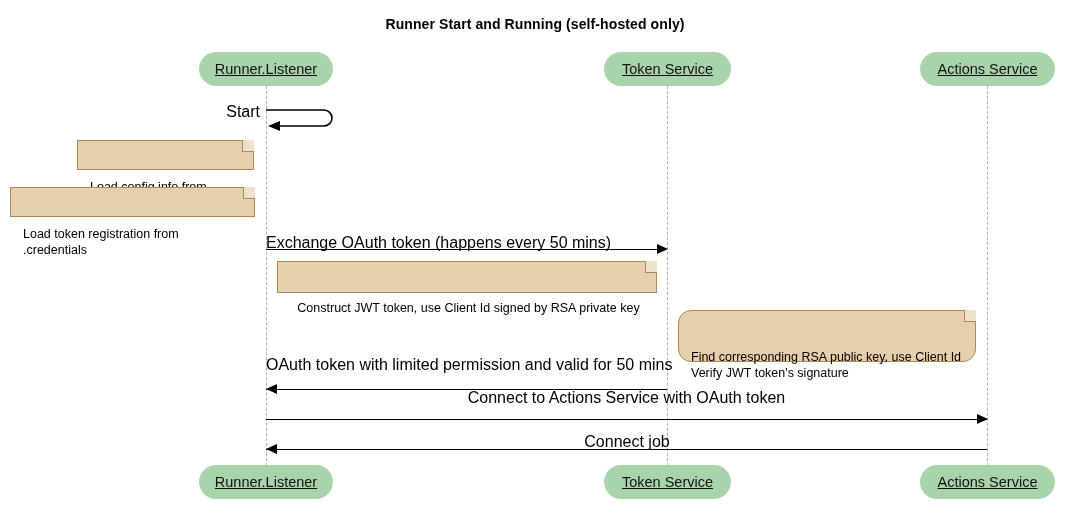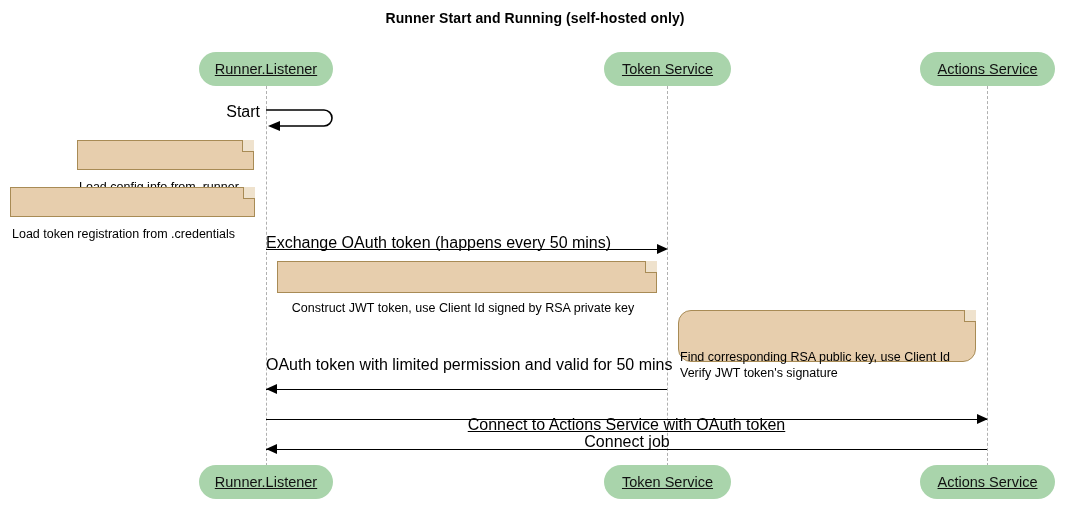--- a/index.html
+++ b/index.html
@@ -14,21 +14,21 @@
   #canvas {
     position: relative;
     width: 1070px;
     height: 525px;
     background: #ffffff;
     overflow: hidden;
   }
   #diagram-title {
     position: absolute;
     left: 0;
-    top: 10px;
+    top: 16px;
     width: 1070px;
     text-align: center;
     font-size: 14px;
     font-weight: bold;
     color: #000000;
     letter-spacing: 0.1px;
   }
   .lifeline {
     position: absolute;
     width: 0;
@@ -73,21 +73,21 @@
     white-space: nowrap;
     text-align: center;
   }
   .note {
     position: absolute;
     background: #e7cead;
     border: 1px solid #a88b55;
     box-sizing: border-box;
     font-size: 12.5px;
     color: #000000;
-    padding: 6px 9px 6px 1px;
+    padding: 6px 9px 6px 12px;
     line-height: 16px;
     white-space: pre-line;
   }
   .note-fold {
     position: absolute;
     right: -1px;
     top: -1px;
     width: 11px;
     height: 11px;
     background: #efe2cd;
@@ -155,21 +155,21 @@
     <span>Find corresponding RSA public key, use Client Id
 Verify JWT token's signature</span>
   </div>
 
   <div class="msg" style="left:266px; top:389px; width:401px;"></div>
   <div class="arrowhead arrow-left" style="left:266px; top:384px;"></div>
   <div class="msg-label" style="left:266px; top:356px; width:401px;">OAuth token with limited permission and valid for 50 mins</div>
 
   <div class="msg" style="left:266px; top:419px; width:721px;"></div>
   <div class="arrowhead arrow-right" style="left:977px; top:414px;"></div>
-  <div class="msg-label" style="left:266px; top:416px; width:721px;text-decoration:underline;">Connect to Actions Service with OAuth token</div>
+  <div class="msg-label" style="left:266px; top:389px; width:721px;">Connect to Actions Service with OAuth token</div>
 
   <div class="msg" style="left:266px; top:449px; width:721px;"></div>
   <div class="arrowhead arrow-left" style="left:266px; top:444px;"></div>
   <div class="msg-label" style="left:536px; top:433px; width:182px;">Connect job</div>
 
   <div class="participant" style="left:199px; top:465px; width:134px;">
     <span>Runner.Listener</span>
   </div>
   <div class="participant" style="left:604px; top:465px; width:127px;">
     <span>Token Service</span>

